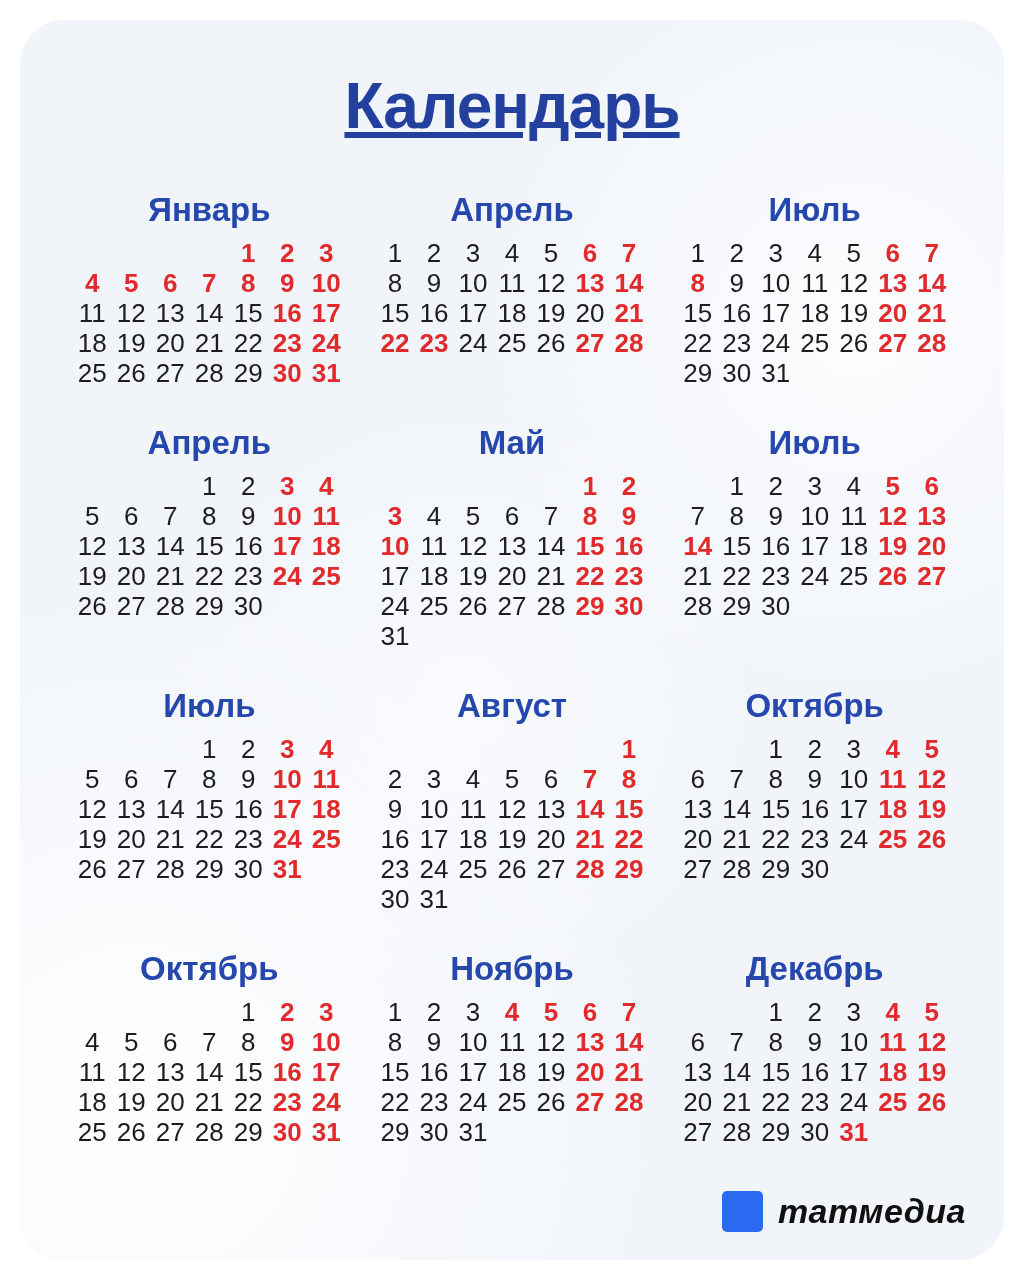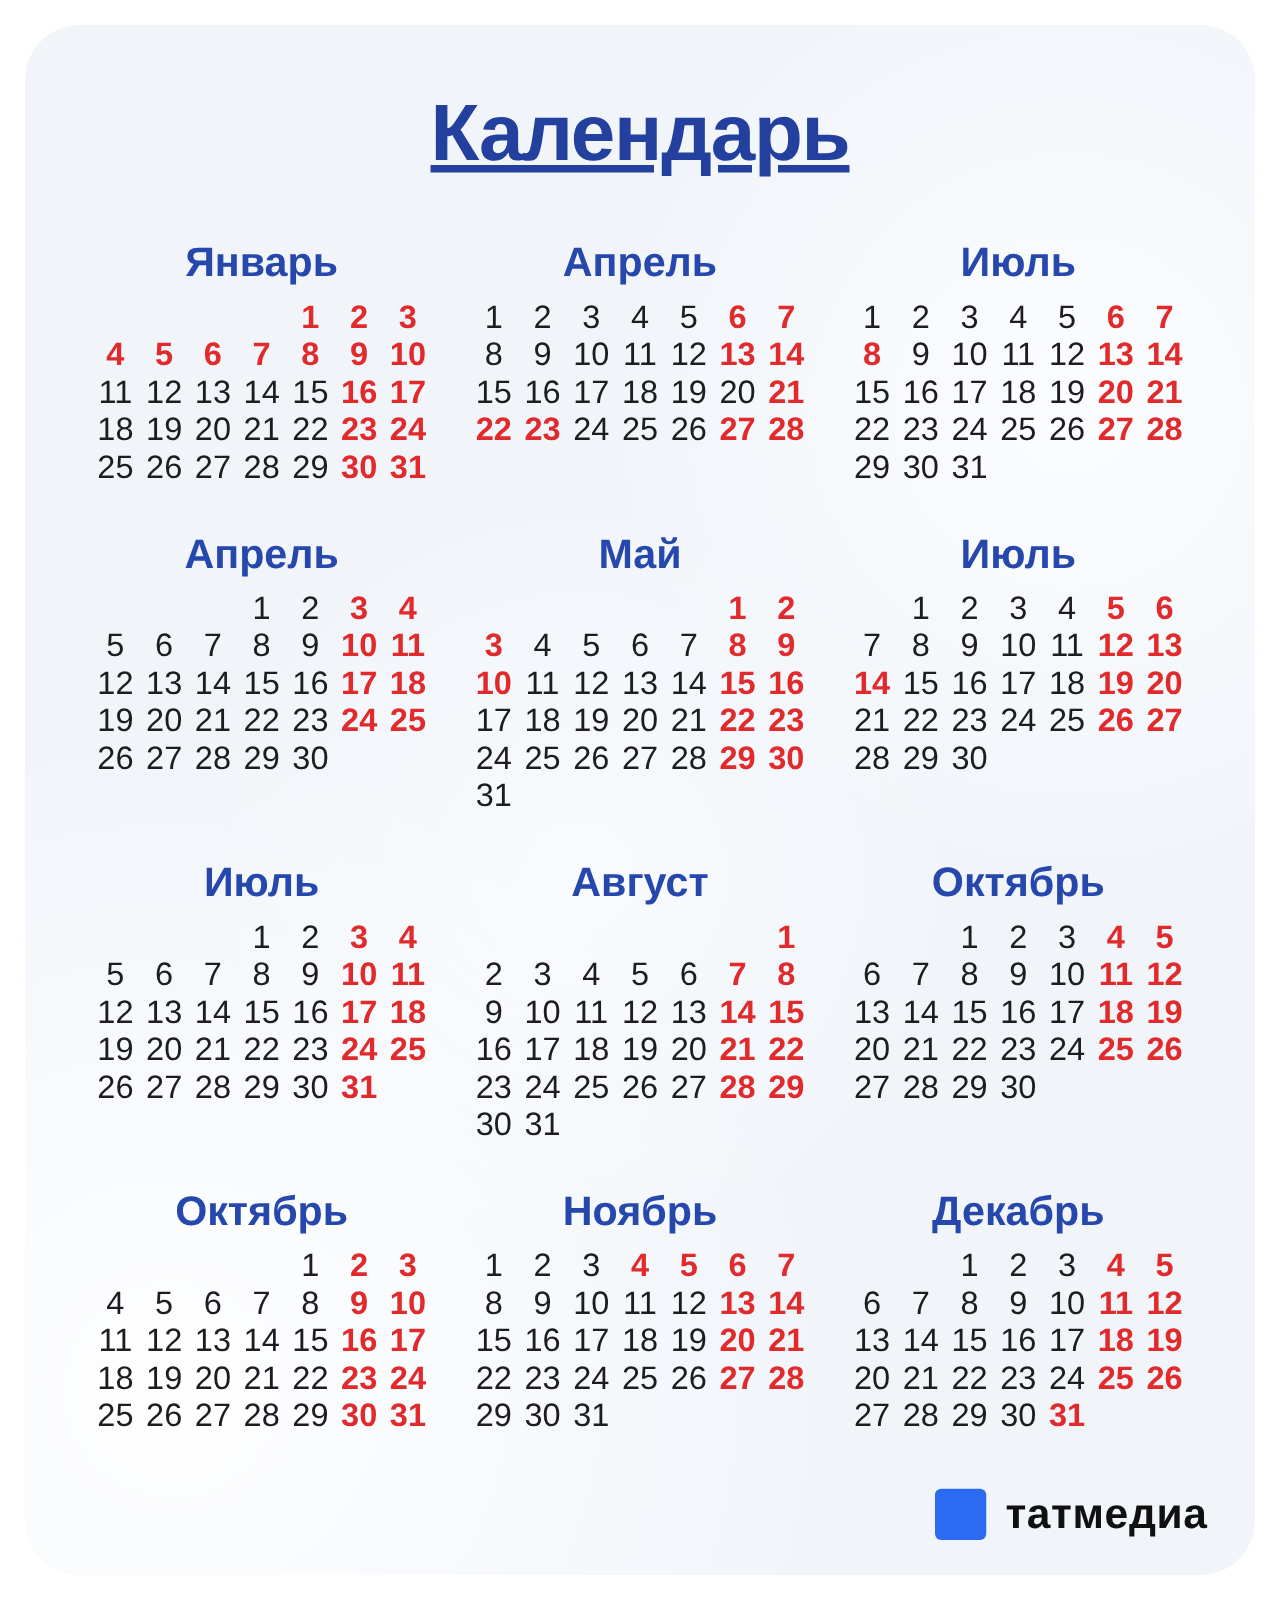--- a/index.html
+++ b/index.html
@@ -68,20 +68,21 @@
     width: 41px; height: 41px;
     border-radius: 5px;
     background: var(--logo-blue, #2b6bf2);
     display: inline-block;
   }
   .logo-text {
     font-size: 34px;
     font-weight: 600;
     color: #101010;
     letter-spacing: 0.5px;
+    font-style: italic;
   }
 </style>
 </head>
 <body style="--page-bg: #ffffff; --card-bg: #f1f5fa; --title-blue: #24409f; --month-blue: #2648ac; --day-black: #1d1d1f; --holiday-red: #e02a2c; --logo-blue: #2b6bf2;">
 
 <div class="page">
   <div class="card">
 
     <h1 class="title"><span>Календарь</span><br></h1>
 

